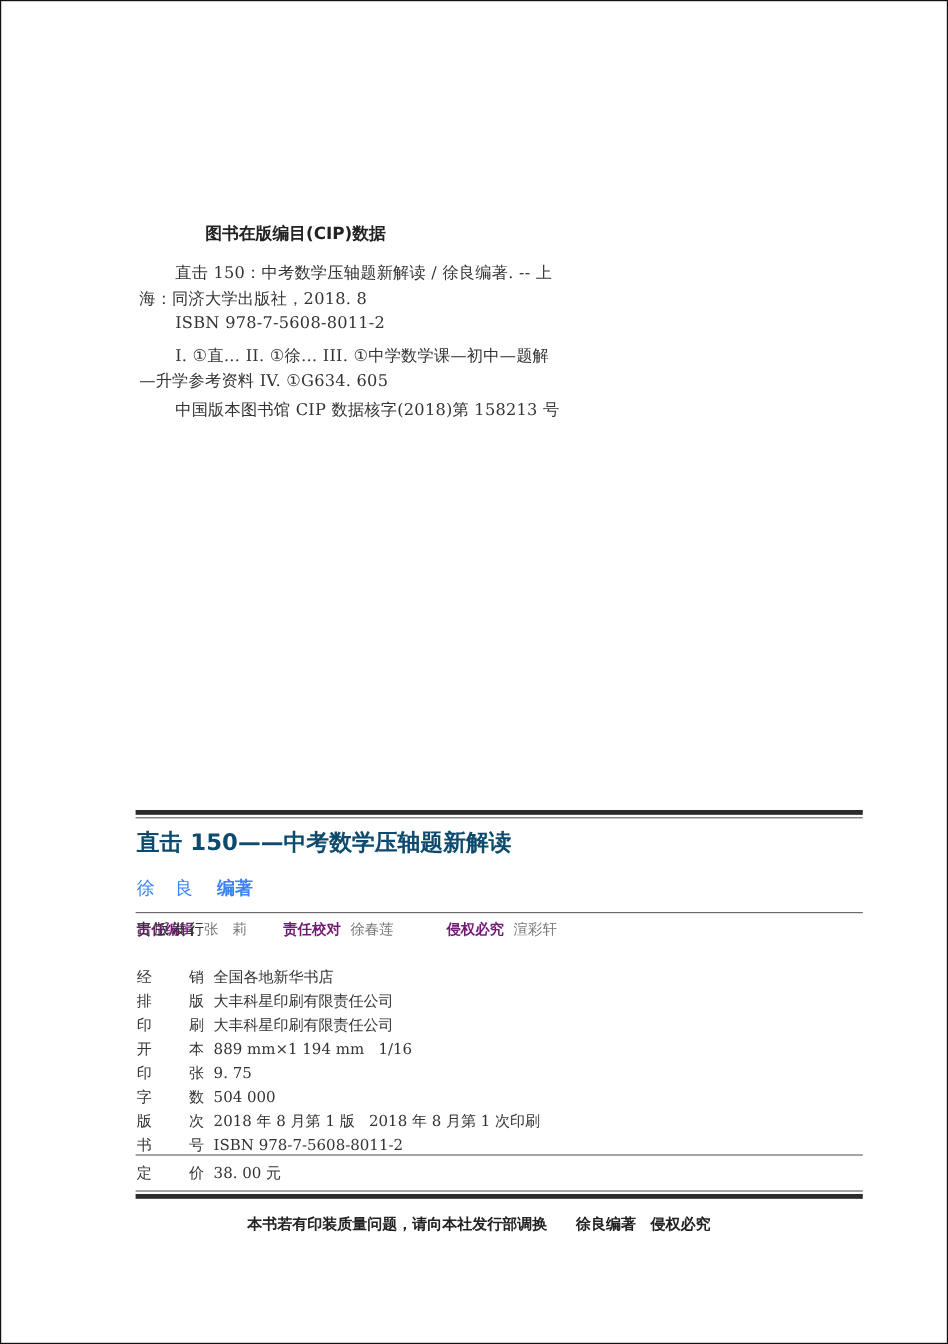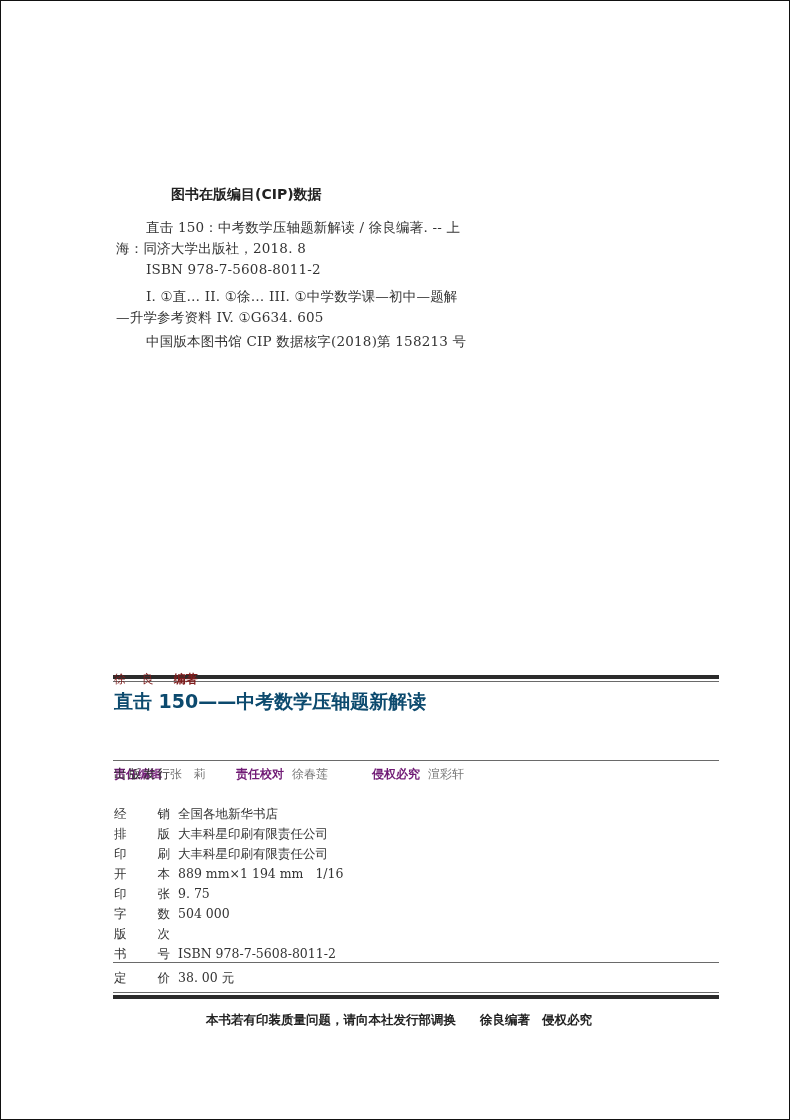--- a/index.html
+++ b/index.html
@@ -23,21 +23,21 @@
 
   
   .rule { position: absolute; left: 113px; width: 606px; background: #333; }
   .rule.thick { height: 4px; background: #2b2b2b; }
   .rule.thin { height: 1px; background: #6a6a6a; }
 
   .book-title {
     left: 114px; top: 689px; font-size: 19px; font-weight: bold;
     font-family: "DejaVu Sans", "Liberation Sans", sans-serif; color: #0c4a6e;
   }
-  .author-line { left: 114px; top: 671px; font-size: 12px; color: #7f1d1d; }
+  .author-line { left: 114px; top: 731px; font-size: 15px; color: #3b82f6; }
   .author-line .role { font-weight: bold; font-family: "DejaVu Sans", sans-serif; margin-left: 14px; }
   .credits { left: 114px; top: 736px; font-size: 12px; color: #444; }
   .credits .lab { font-weight: bold; font-family: "DejaVu Sans", sans-serif; color: #701a75; }
   .credits .val { color: #777; margin-left: 8px; }
 
   .info-row { position: absolute; left: 114px; font-size: 12.5px; color: #333; height: 18px; display: flex; }
   .info-row .lab { width: 64px; display: flex; justify-content: space-between; padding-right: 8px; box-sizing: border-box; }
   .info-row .lab span { display: inline-block; }
   .info-row .val { white-space: nowrap; }
 
@@ -124,20 +124,21 @@
       <span>字</span>
       <span>数</span>
     </div>
   <div class="val">504 000</div>
 </div>
 <div class="info-row" style="top:926px;">
   <div class="lab">
       <span>版</span>
       <span>次</span>
     </div>
+  <div class="val" style="white-space:pre;">2018 年 8 月第 1 版   2018 年 8 月第 1 次印刷</div>
 </div>
 <div class="info-row" style="top:946px;">
   <div class="lab">
       <span>书</span>
       <span>号</span>
     </div>
   <div class="val">ISBN 978-7-5608-8011-2</div>
 </div>
 
 <div class="rule thin" style="top:962px;"></div>

